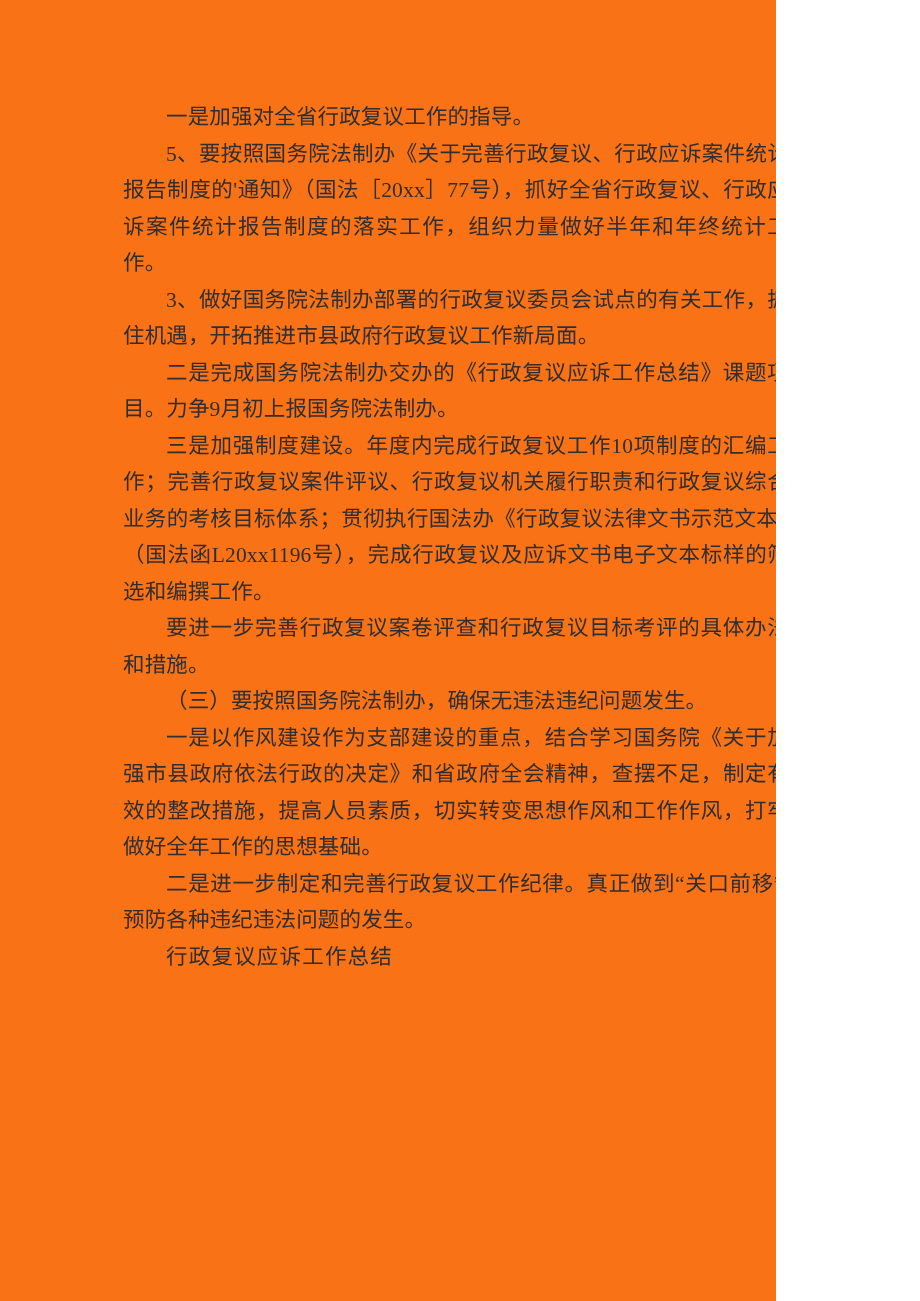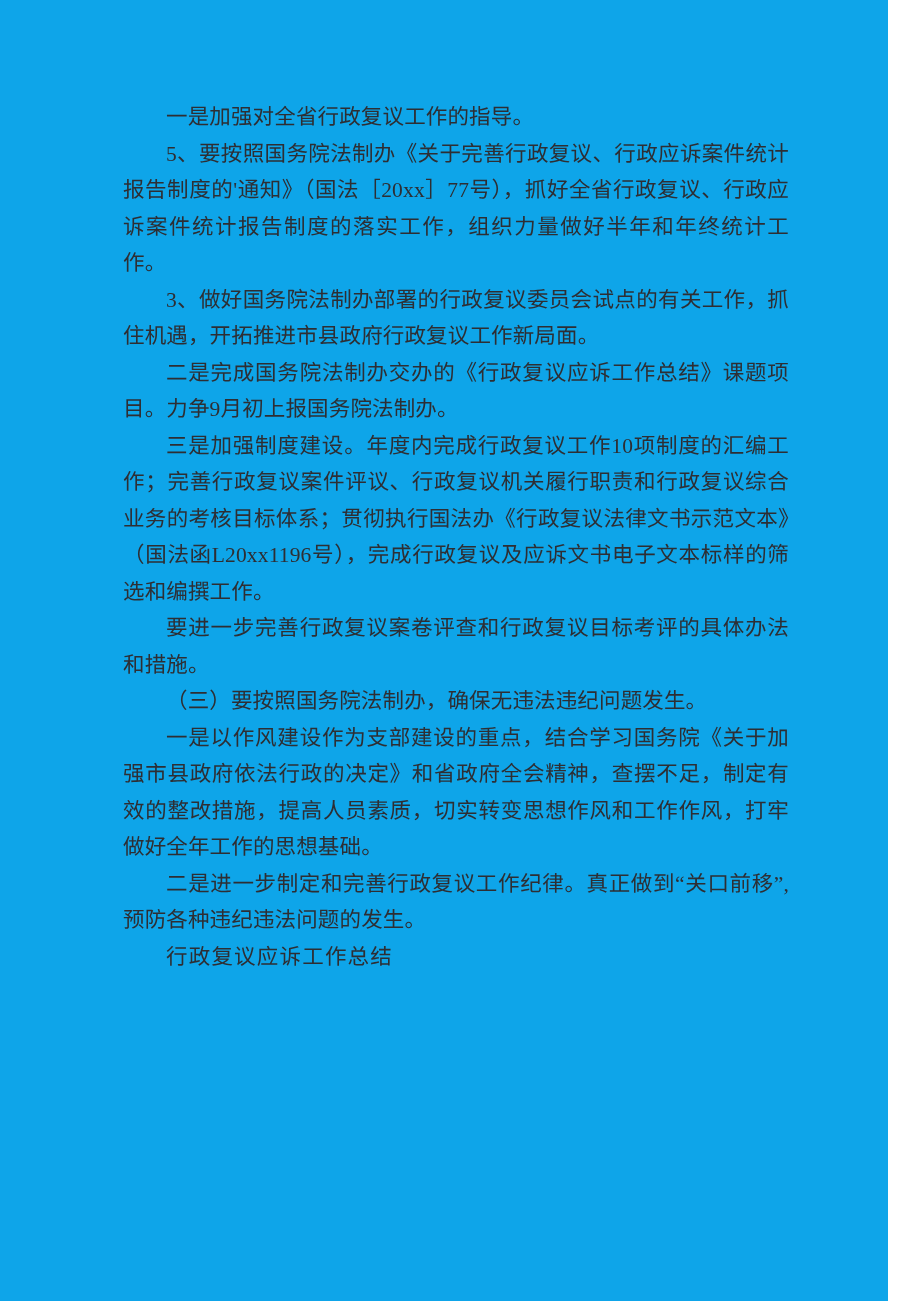--- a/index.html
+++ b/index.html
@@ -6,23 +6,23 @@
   html, body {
     margin: 0;
     padding: 0;
     background: #ffffff;
   }
   body {
     font-family: "Liberation Serif", "DejaVu Serif", serif;
   }
   .page {
     position: relative;
-    width: 888px;
+    width: 776px;
     height: 1301px;
-    background: #0ea5e9;
+    background: #f97316;
     overflow: hidden;
     box-sizing: border-box;
   }
   .doc-body {
     position: absolute;
     left: 123px;
     top: 99px;
     width: 666px;
   }
   .para {

